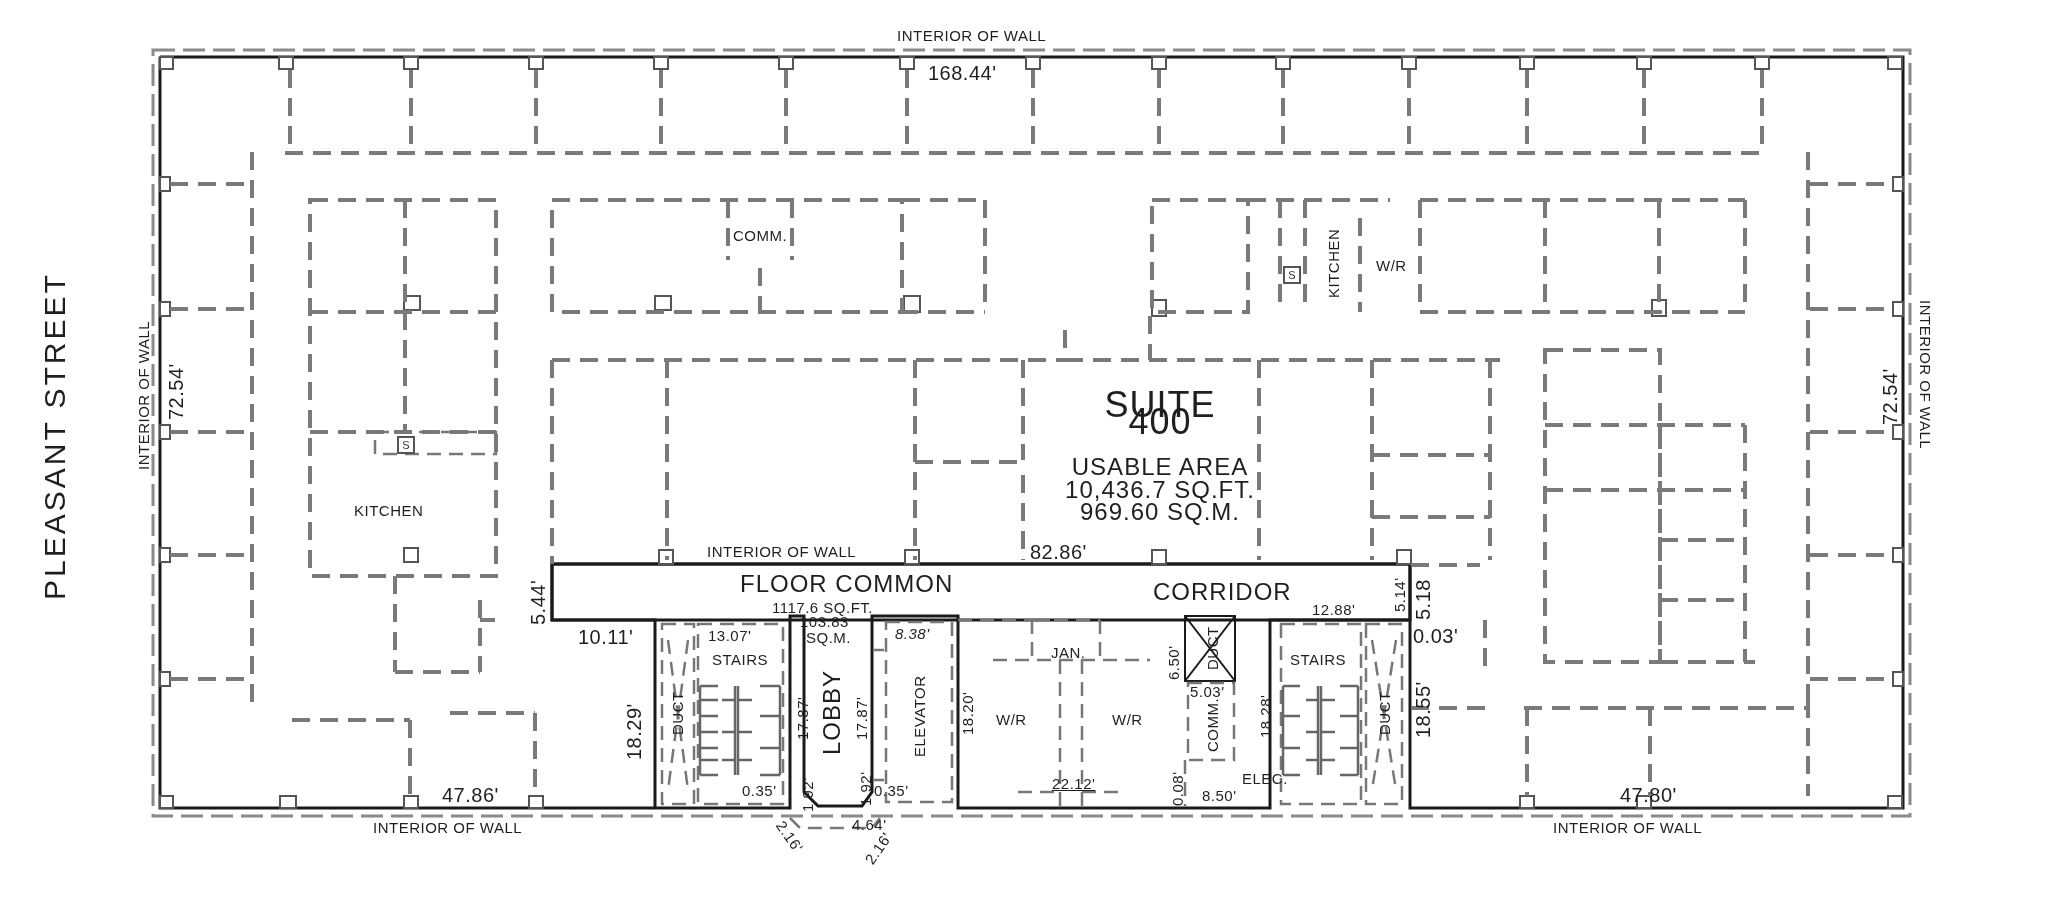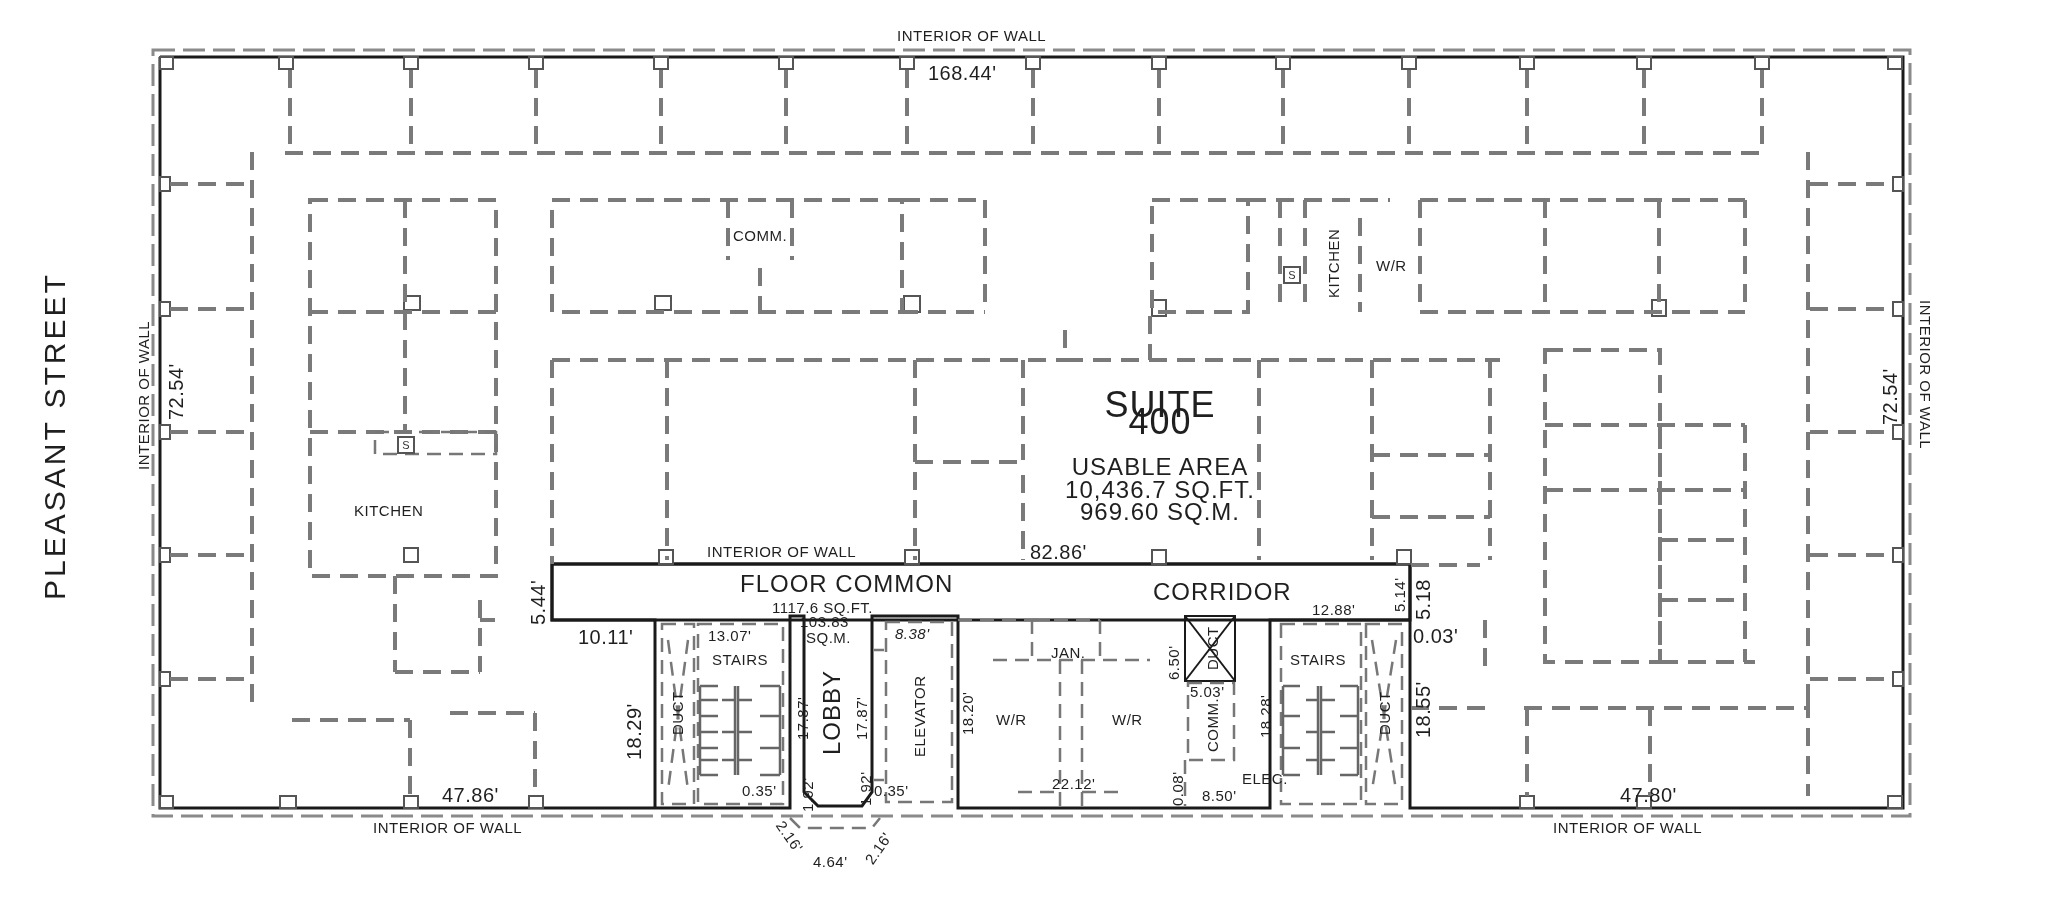--- a/index.html
+++ b/index.html
@@ -283,31 +283,31 @@
 <div class="lbl s-sm" style="left:712px; top:652px;">STAIRS</div>
 <div class="lbl s-sm" style="left:708px; top:628px;">13.07'</div>
 <div class="lbl s-md rot-ccw" style="left:624px; top:760px;">18.29'</div>
 <div class="lbl s-sm rot-ccw" style="left:670px; top:735px;">DUCT</div>
 <div class="lbl s-sm" style="left:742px; top:783px;">0.35'</div>
 <div class="lbl s-sm rot-ccw" style="left:795px; top:740px;">17.87'</div>
 <div class="lbl s-lg rot-ccw" style="left:820px; top:755px;">LOBBY</div>
 <div class="lbl s-sm rot-ccw" style="left:854px; top:740px;">17.87'</div>
 <div class="lbl s-sm rot-ccw" style="left:800px; top:812px;">1.92'</div>
 <div class="lbl s-sm rot-ccw" style="left:858px; top:806px;">1.92'</div>
-<div class="lbl s-sm" style="left:813px; top:817px;margin-top:37px;">4.64'</div>
+<div class="lbl s-sm" style="left:852px; top:817px;">4.64'</div>
 <div class="lbl s-sm rot-45" style="left:786px; top:818px;">2.16'</div>
 <div class="lbl s-sm rot-m45" style="left:862px; top:858px;">2.16'</div>
 <div class="lbl s-sm" style="left:895px; top:626px;font-style:italic;">8.38'</div>
 <div class="lbl s-sm rot-ccw" style="left:912px; top:757px;">ELEVATOR</div>
 <div class="lbl s-sm" style="left:874px; top:783px;">0.35'</div>
 <div class="lbl s-sm rot-ccw" style="left:960px; top:735px;">18.20'</div>
 <div class="lbl s-sm" style="left:1051px; top:637px;margin-top:8px;">JAN.</div>
 <div class="lbl s-sm" style="left:996px; top:712px;">W/R</div>
 <div class="lbl s-sm" style="left:1112px; top:712px;">W/R</div>
-<div class="lbl s-sm" style="left:1052px; top:776px;">22.12'</div>
+<div class="lbl s-sm" style="left:1052px; top:776px;text-decoration:underline;">22.12'</div>
 <div class="lbl s-sm rot-ccw" style="left:1166px; top:680px;">6.50'</div>
 <div class="lbl s-sm rot-ccw" style="left:1205px; top:670px;">DUCT</div>
 <div class="lbl s-sm" style="left:1190px; top:684px;">5.03'</div>
 <div class="lbl s-sm rot-ccw" style="left:1205px; top:752px;">COMM.</div>
 <div class="lbl s-sm rot-ccw" style="left:1170px; top:806px;">0.08'</div>
 <div class="lbl s-sm" style="left:1242px; top:771px;">ELEC.</div>
 <div class="lbl s-sm" style="left:1202px; top:788px;">8.50'</div>
 <div class="lbl s-sm rot-ccw" style="left:1258px; top:738px;">18.28'</div>
 <div class="lbl s-sm" style="left:1312px; top:602px;">12.88'</div>
 <div class="lbl s-sm" style="left:1290px; top:652px;">STAIRS</div>

